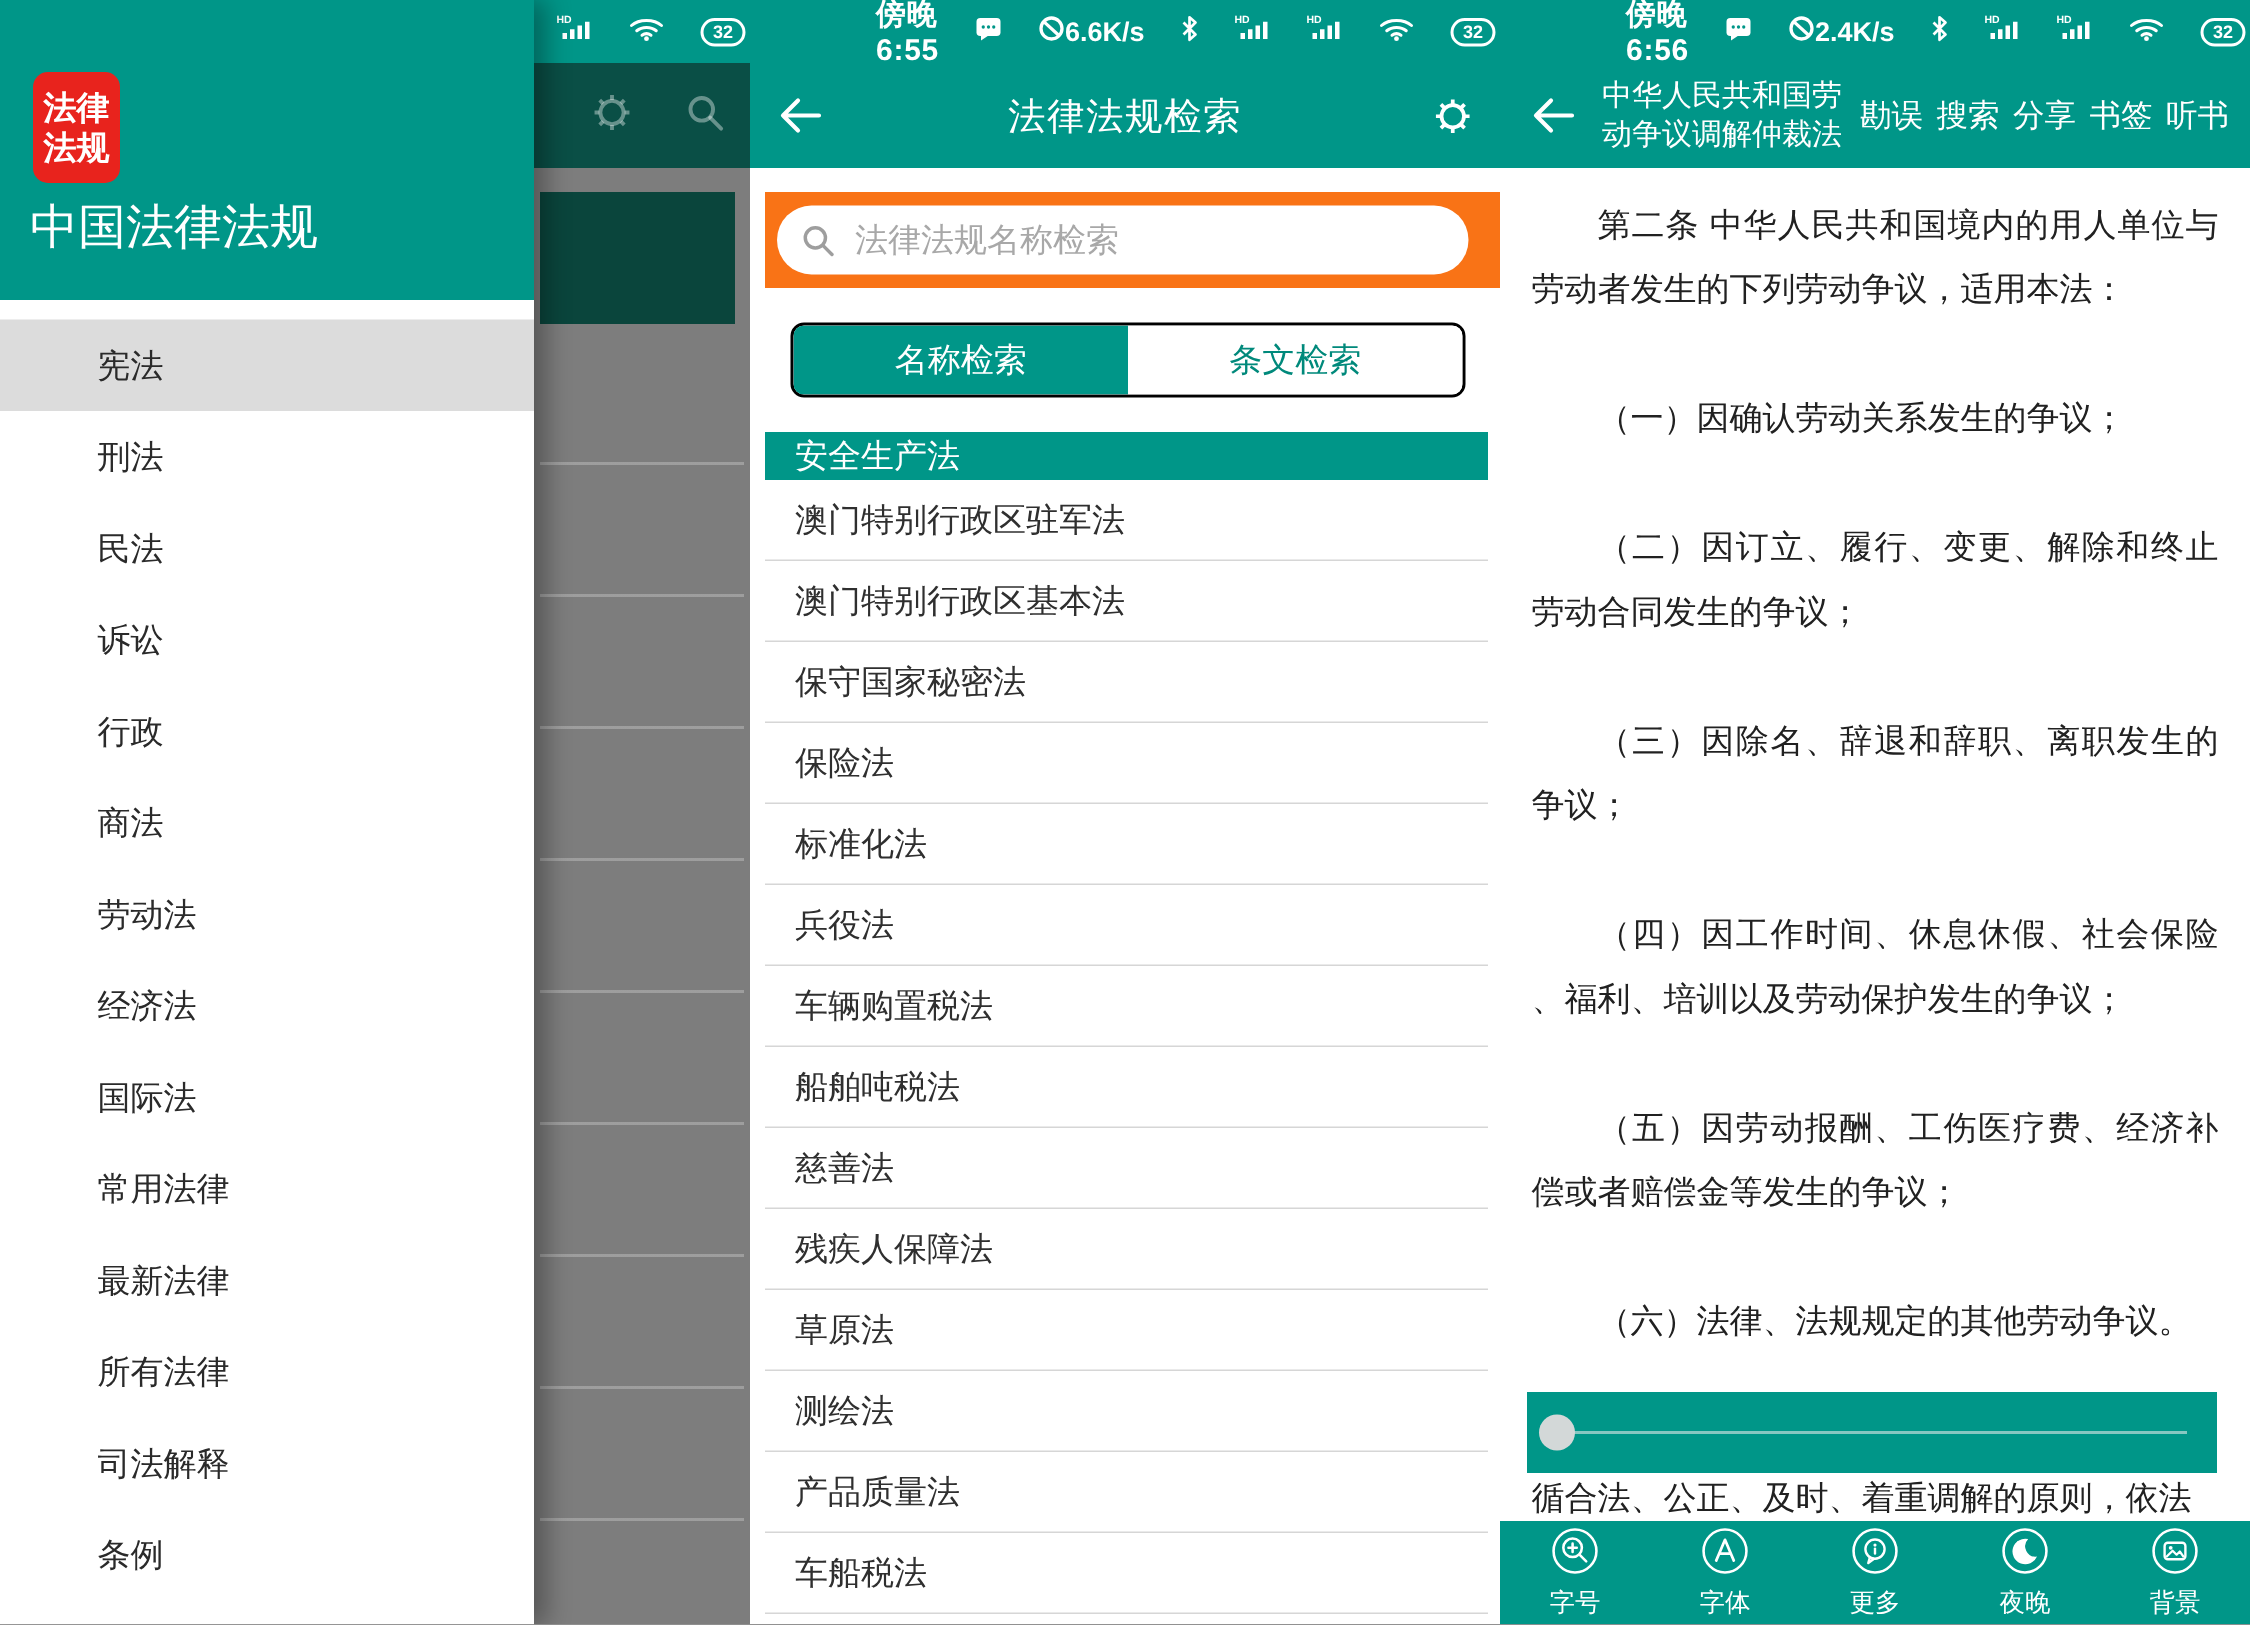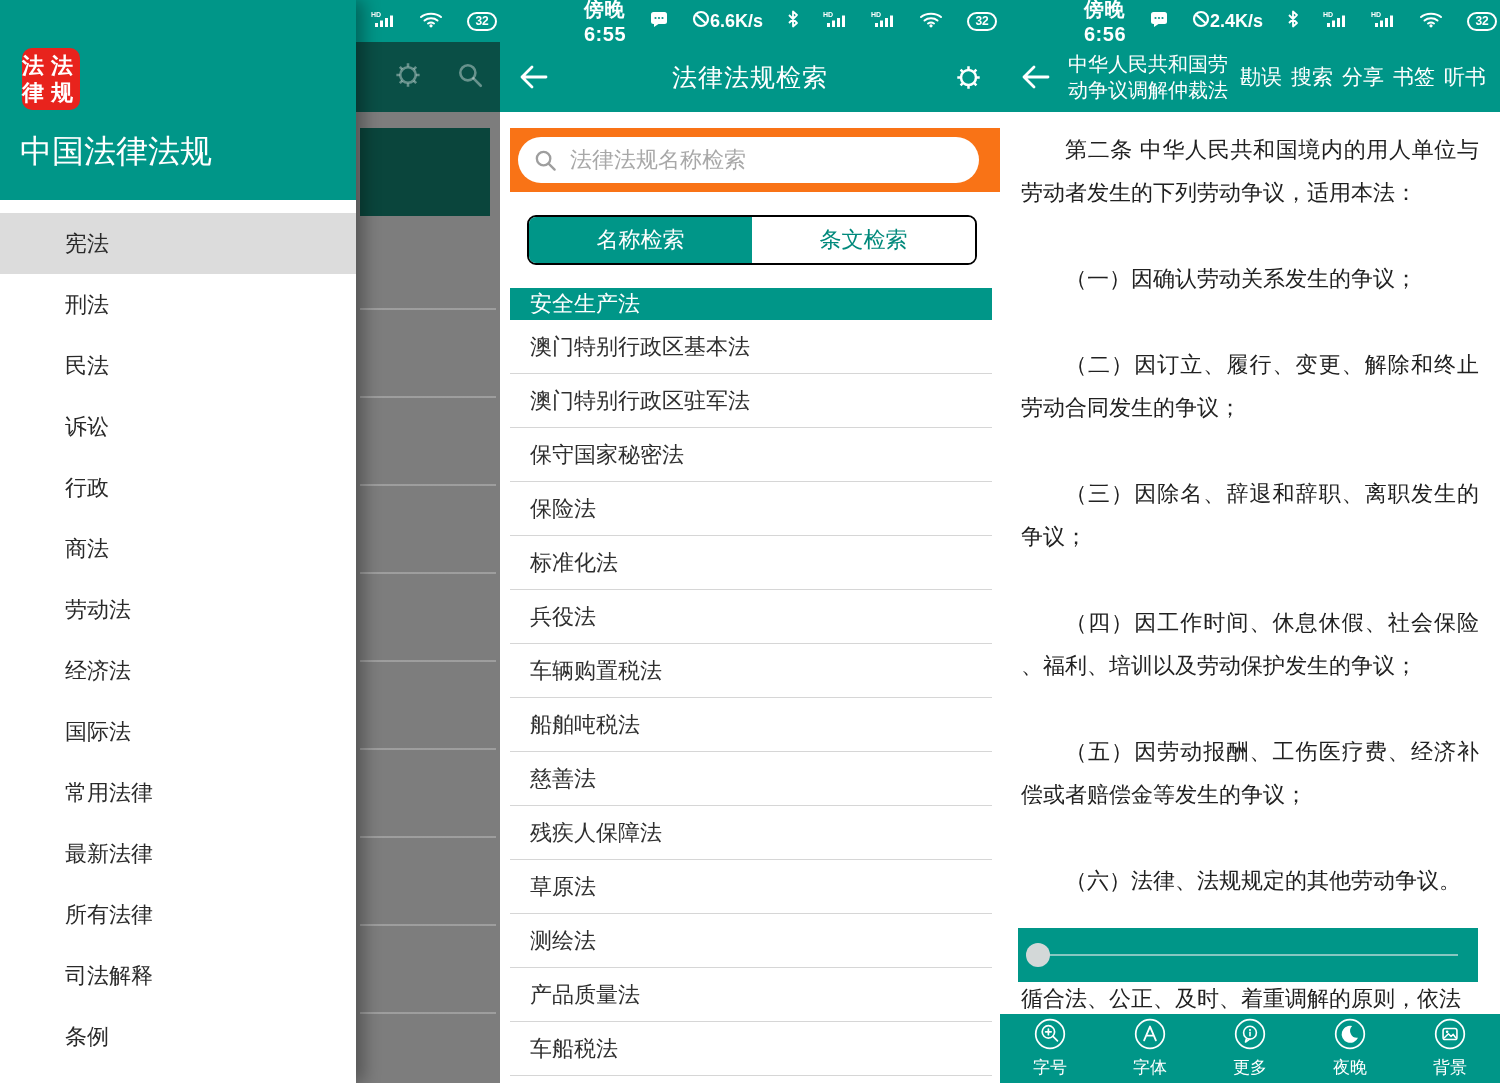--- a/index.html
+++ b/index.html
@@ -51,24 +51,24 @@
   .dim-rows {
     position:absolute; left:4px; top:180px; width:136px; bottom:0;
     background:repeating-linear-gradient(to bottom, transparent 0 86px, rgba(255,255,255,.25) 86px 88px);
   }
   .drawer {
     position:absolute; left:0; top:0; width:356px; height:1083px; background:#fff;
     box-shadow:8px 0 16px rgba(0,0,0,.32); z-index:4;
   }
   .drawer-header { height:200px; background:#009688; position:relative; }
   .drawer-logo {
-    position:absolute; left:22px; top:48px; width:58px; height:62px;
+    position:absolute; left:22px; top:48px; width:58px; height:74px;
     background:#e8231d; border-radius:10px; color:#fff;
     font-size:22px; font-weight:700; line-height:27px;
-    display:flex; flex-direction:row; align-items:center; justify-content:center;
+    display:flex; flex-direction:column; align-items:center; justify-content:center;
   }
   .drawer-title { position:absolute; left:20px; top:130px; color:#fff; font-size:32px; }
   .drawer-menu { list-style:none; margin:13px 0 0; padding:0; }
   .drawer-menu li {
     height:61px; display:flex; align-items:center; padding-left:65px;
     font-size:22px; color:#2a2a2a; cursor:pointer;
   }
   .drawer-menu li.selected { background:#dcdcdc; }
 
   
@@ -315,22 +315,22 @@
       </div>
     </div>
 
     <div class="tabs">
       <div class="tab active">名称检索</div>
       <div class="tab inactive">条文检索</div>
     </div>
 
     <div class="law-list">
       <div class="law-selected">安全生产法</div>
+      <div class="law-row">澳门特别行政区驻军法</div>
       <div class="law-row">澳门特别行政区基本法</div>
-      <div class="law-row">澳门特别行政区驻军法</div>
       <div class="law-row">保守国家秘密法</div>
       <div class="law-row">保险法</div>
       <div class="law-row">标准化法</div>
       <div class="law-row">兵役法</div>
       <div class="law-row">车辆购置税法</div>
       <div class="law-row">船舶吨税法</div>
       <div class="law-row">慈善法</div>
       <div class="law-row">残疾人保障法</div>
       <div class="law-row">草原法</div>
       <div class="law-row">测绘法</div>

